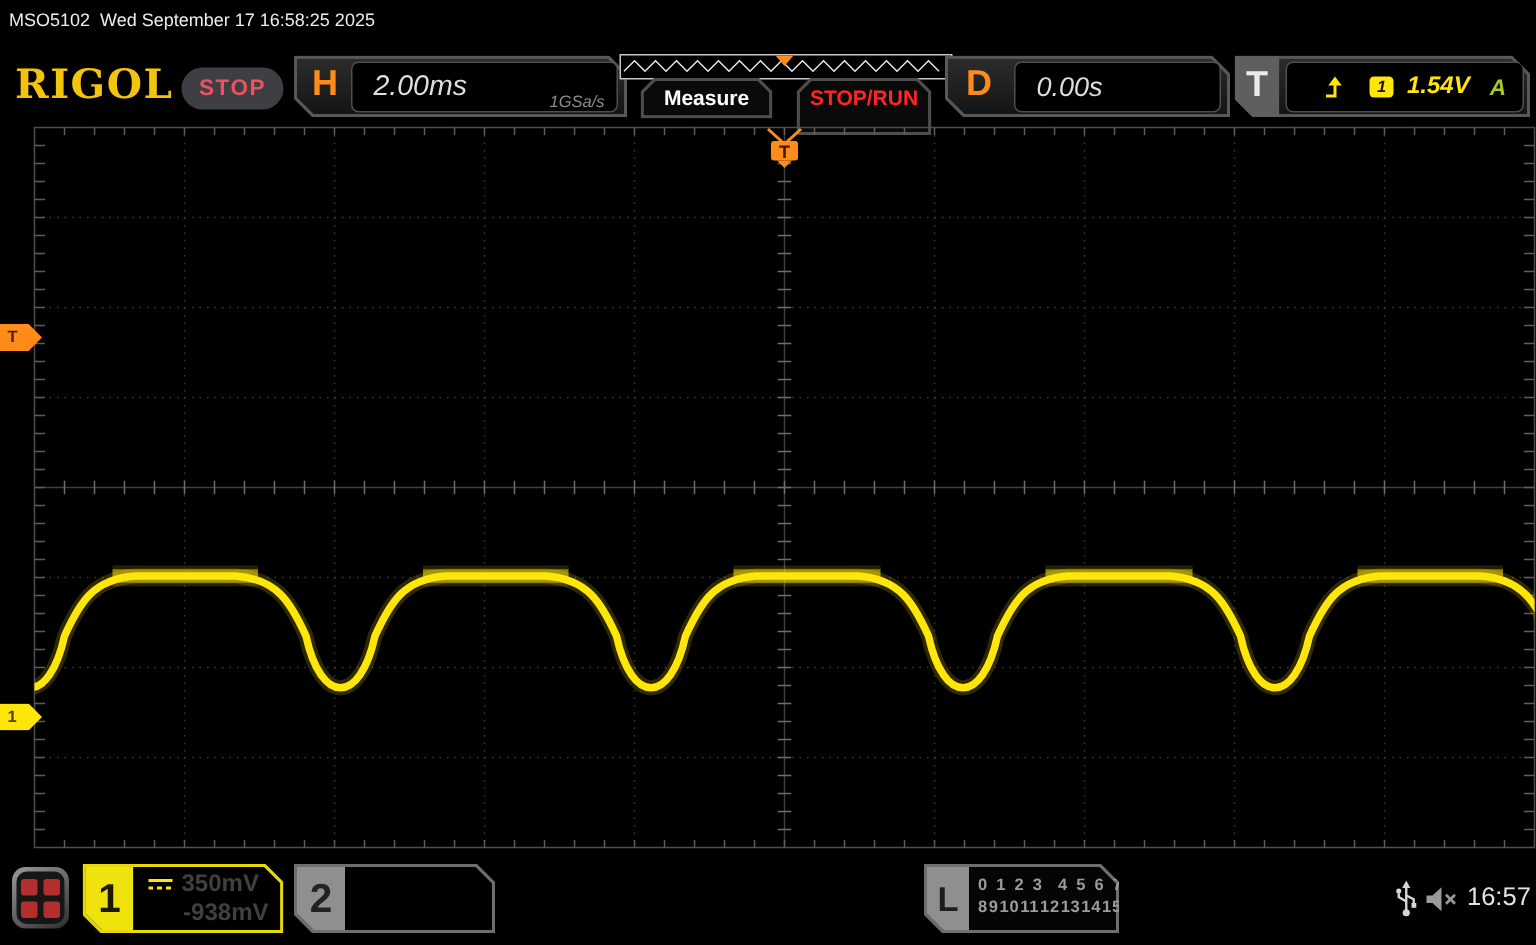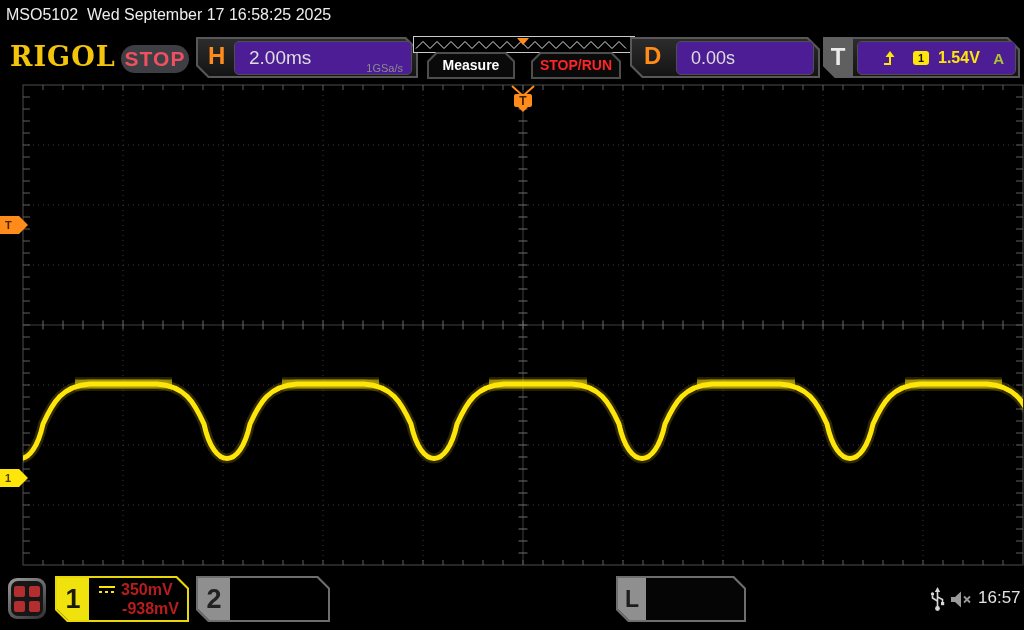--- a/index.html
+++ b/index.html
@@ -1,48 +1,48 @@
 <!DOCTYPE html>
 <html><head>
 <meta charset="utf-8">
 <style>
   html,body{margin:0;padding:0;background:#000;}
   .abs{position:absolute;}
   .screen{position:relative;width:1024px;height:630px;background:#000;overflow:hidden;
           font-family:"Liberation Sans",sans-serif;}
   
   .titlebar{left:0;top:0;width:100%;height:30px;}
-  .titlebar span{position:absolute;left:6px;top:6px;color:#ededed;font-size:16px;white-space:pre;text-align:center;}
+  .titlebar span{position:absolute;left:6px;top:6px;color:#ededed;font-size:12px;white-space:pre;text-align:center;}
   
   .logo{left:10px;top:41px;font-family:"DejaVu Serif",serif;font-weight:bold;font-size:27px;
         color:#f2c40c;letter-spacing:1px;}
   .stop-badge{left:121px;top:45px;width:68px;height:28px;border-radius:14px;background:#3e3f44;
-        color:#f05060;font-weight:bold;font-size:21px;text-align:center;line-height:28px;letter-spacing:1px;}
+        color:#f05060;font-weight:bold;font-size:15px;text-align:center;line-height:28px;letter-spacing:1px;}
   .chamfer{clip-path:polygon(0 0, calc(100% - 12px) 0, 100% 12px, 100% 100%, 12px 100%, 0 calc(100% - 12px));}
   .panel{background:#585858;}
   .panel .inner{position:absolute;left:2px;top:2px;right:2px;bottom:2px;
         background:linear-gradient(#2c2c2c,#141414);
         clip-path:polygon(0 0, calc(100% - 11px) 0, 100% 11px, 100% 100%, 11px 100%, 0 calc(100% - 11px));}
   .panel-label{position:absolute;top:5px;font-size:24px;font-weight:bold;color:#ff8c1a;z-index:2;}
-  .value-box{position:absolute;background:#4c1d95;border:1px solid #4f4f4f;border-radius:5px;z-index:2;}
+  .value-box{position:absolute;background:#000000;border:1px solid #4f4f4f;border-radius:5px;z-index:2;font-style:italic;}
   .h-panel{left:196px;top:37px;width:222px;height:41px;}
   .h-panel .panel-label{left:12px;}
   .h-panel .value-box{left:38px;top:4px;width:176px;height:32px;}
   .timebase{position:absolute;left:14px;top:0;line-height:32px;font-size:19px;color:#dedede;}
   .rate-stack{position:absolute;right:8px;top:4px;text-align:right;font-size:11px;line-height:12px;color:#8c8c8c;}
   .rate-stack span{display:block;margin-top:16px;}
   .overview-strip{left:413px;top:36px;width:220px;height:15px;background:#000;border:1px solid #c9c9c9;}
   .tb-btn{background:#4e4e4e;text-align:center;cursor:pointer;
         clip-path:polygon(9px 0, calc(100% - 9px) 0, 100% 9px, 100% 100%, 0 100%, 0 9px);}
   .tb-btn .inner{position:absolute;left:2px;top:2px;right:2px;bottom:2px;background:#0a0a0a;
         clip-path:polygon(8px 0, calc(100% - 8px) 0, 100% 8px, 100% 100%, 0 100%, 0 8px);}
   .tb-btn span{position:relative;z-index:2;font-weight:bold;font-size:14px;line-height:27px;}
   .measure-btn{left:427px;top:52px;width:88px;height:27px;}
   .measure-btn span{color:#ffffff;}
-  .stoprun-btn{left:531px;top:52px;width:90px;height:27px;text-align:center;}
+  .stoprun-btn{left:531px;top:52px;width:90px;height:38px;text-align:center;}
   .stoprun-btn span{color:#ff2525;}
   .d-panel{left:630px;top:37px;width:190px;height:41px;}
   .d-panel .panel-label{left:14px;}
   .d-panel .value-box{left:46px;top:4px;width:136px;height:32px;}
   .delay-val{position:absolute;left:14px;top:0;line-height:32px;font-size:18px;color:#dedede;}
   .t-panel{left:823px;top:37px;width:197px;height:41px;}
   .t-tab{position:absolute;left:0;top:0;width:30px;height:41px;background:#5f5f5f;z-index:3;
         color:#ebebeb;font-size:24px;font-weight:bold;text-align:center;line-height:40px;
         clip-path:polygon(0 0,100% 0,100% 100%,11px 100%,0 calc(100% - 11px));}
   .t-panel .value-box{left:34px;top:4px;width:157px;height:32px;display:flex;align-items:center;}
@@ -69,21 +69,21 @@
        display:grid;grid-template-columns:11px 11px;grid-template-rows:11px 11px;gap:4px;justify-content:center;align-content:center;}
   .menu-btn .sq{background:#b32e2e;border-radius:2px;}
   .ch-panel{top:576px;width:134px;height:46px;z-index:5;}
   .ch-panel .inner{position:absolute;left:2px;top:2px;right:2px;bottom:2px;background:#000;
        clip-path:polygon(0 0, calc(100% - 11px) 0, 100% 11px, 100% 100%, 11px 100%, 0 calc(100% - 11px));}
   .ch-tab{position:absolute;left:2px;top:2px;width:32px;height:42px;z-index:3;
        font-size:27px;font-weight:bold;text-align:center;line-height:42px;
        clip-path:polygon(0 0,100% 0,100% 100%,11px 100%,0 calc(100% - 11px));}
   .ch1-panel{left:55px;background:#e8d80a;}
   .ch1-panel .ch-tab{background:#f0e20c;color:#1a1a00;}
-  .ch1-panel .ch-text{color:#b91c1c;}
+  .ch1-panel .ch-text{color:#404040;}
   .ch2-panel{left:196px;background:#6e6e6e;}
   .ch2-panel .ch-tab{background:#8f8f8f;color:#222;}
   .ch2-panel .ch-text{color:#a2a2a2;}
   .ch-text{position:absolute;left:36px;right:0;top:2px;z-index:2;font-weight:bold;font-size:16px;}
   .ch-line1{display:flex;align-items:center;margin-top:3px;padding-left:8px;}
   .ch-line1 span{margin-left:6px;}
   .ch-line2{text-align:right;padding-right:10px;margin-top:1px;}
   .dc-icon{width:16px;height:9px;}
   .dc-icon::before{content:"";display:block;height:2px;background:currentColor;margin-bottom:3px;}
   .dc-icon::after{content:"";display:block;height:2px;
@@ -498,20 +498,24 @@
   </div>
 
   <div class="ch-panel ch2-panel chamfer abs">
     <div class="inner"></div>
     <div class="ch-tab">2</div>
   </div>
 
   <div class="la-panel chamfer abs">
     <div class="inner"></div>
     <div class="la-tab">L</div>
+    <div class="la-rows">
+      <div class="la-row1">0 1 2 3  4 5 6 7</div>
+      <div class="la-row2">8 9 10 11 12 13 14 15</div>
+    </div>
   </div>
 
   <svg class="usb-icon abs" width="17" height="27">
     <g stroke="#d6d6d6" stroke-width="1.6" fill="none">
       <path d="M8.5,21 L8.5,5"></path>
       <path d="M8.5,15 L3.5,12 L3.5,9.5"></path>
       <path d="M8.5,11 L13.5,13.5 L13.5,16"></path>
     </g>
     <path d="M8.5,1 L5.8,6 L11.2,6 Z" fill="#d6d6d6"></path>
     <circle cx="3.5" cy="8" r="1.7" fill="#d6d6d6"></circle>

